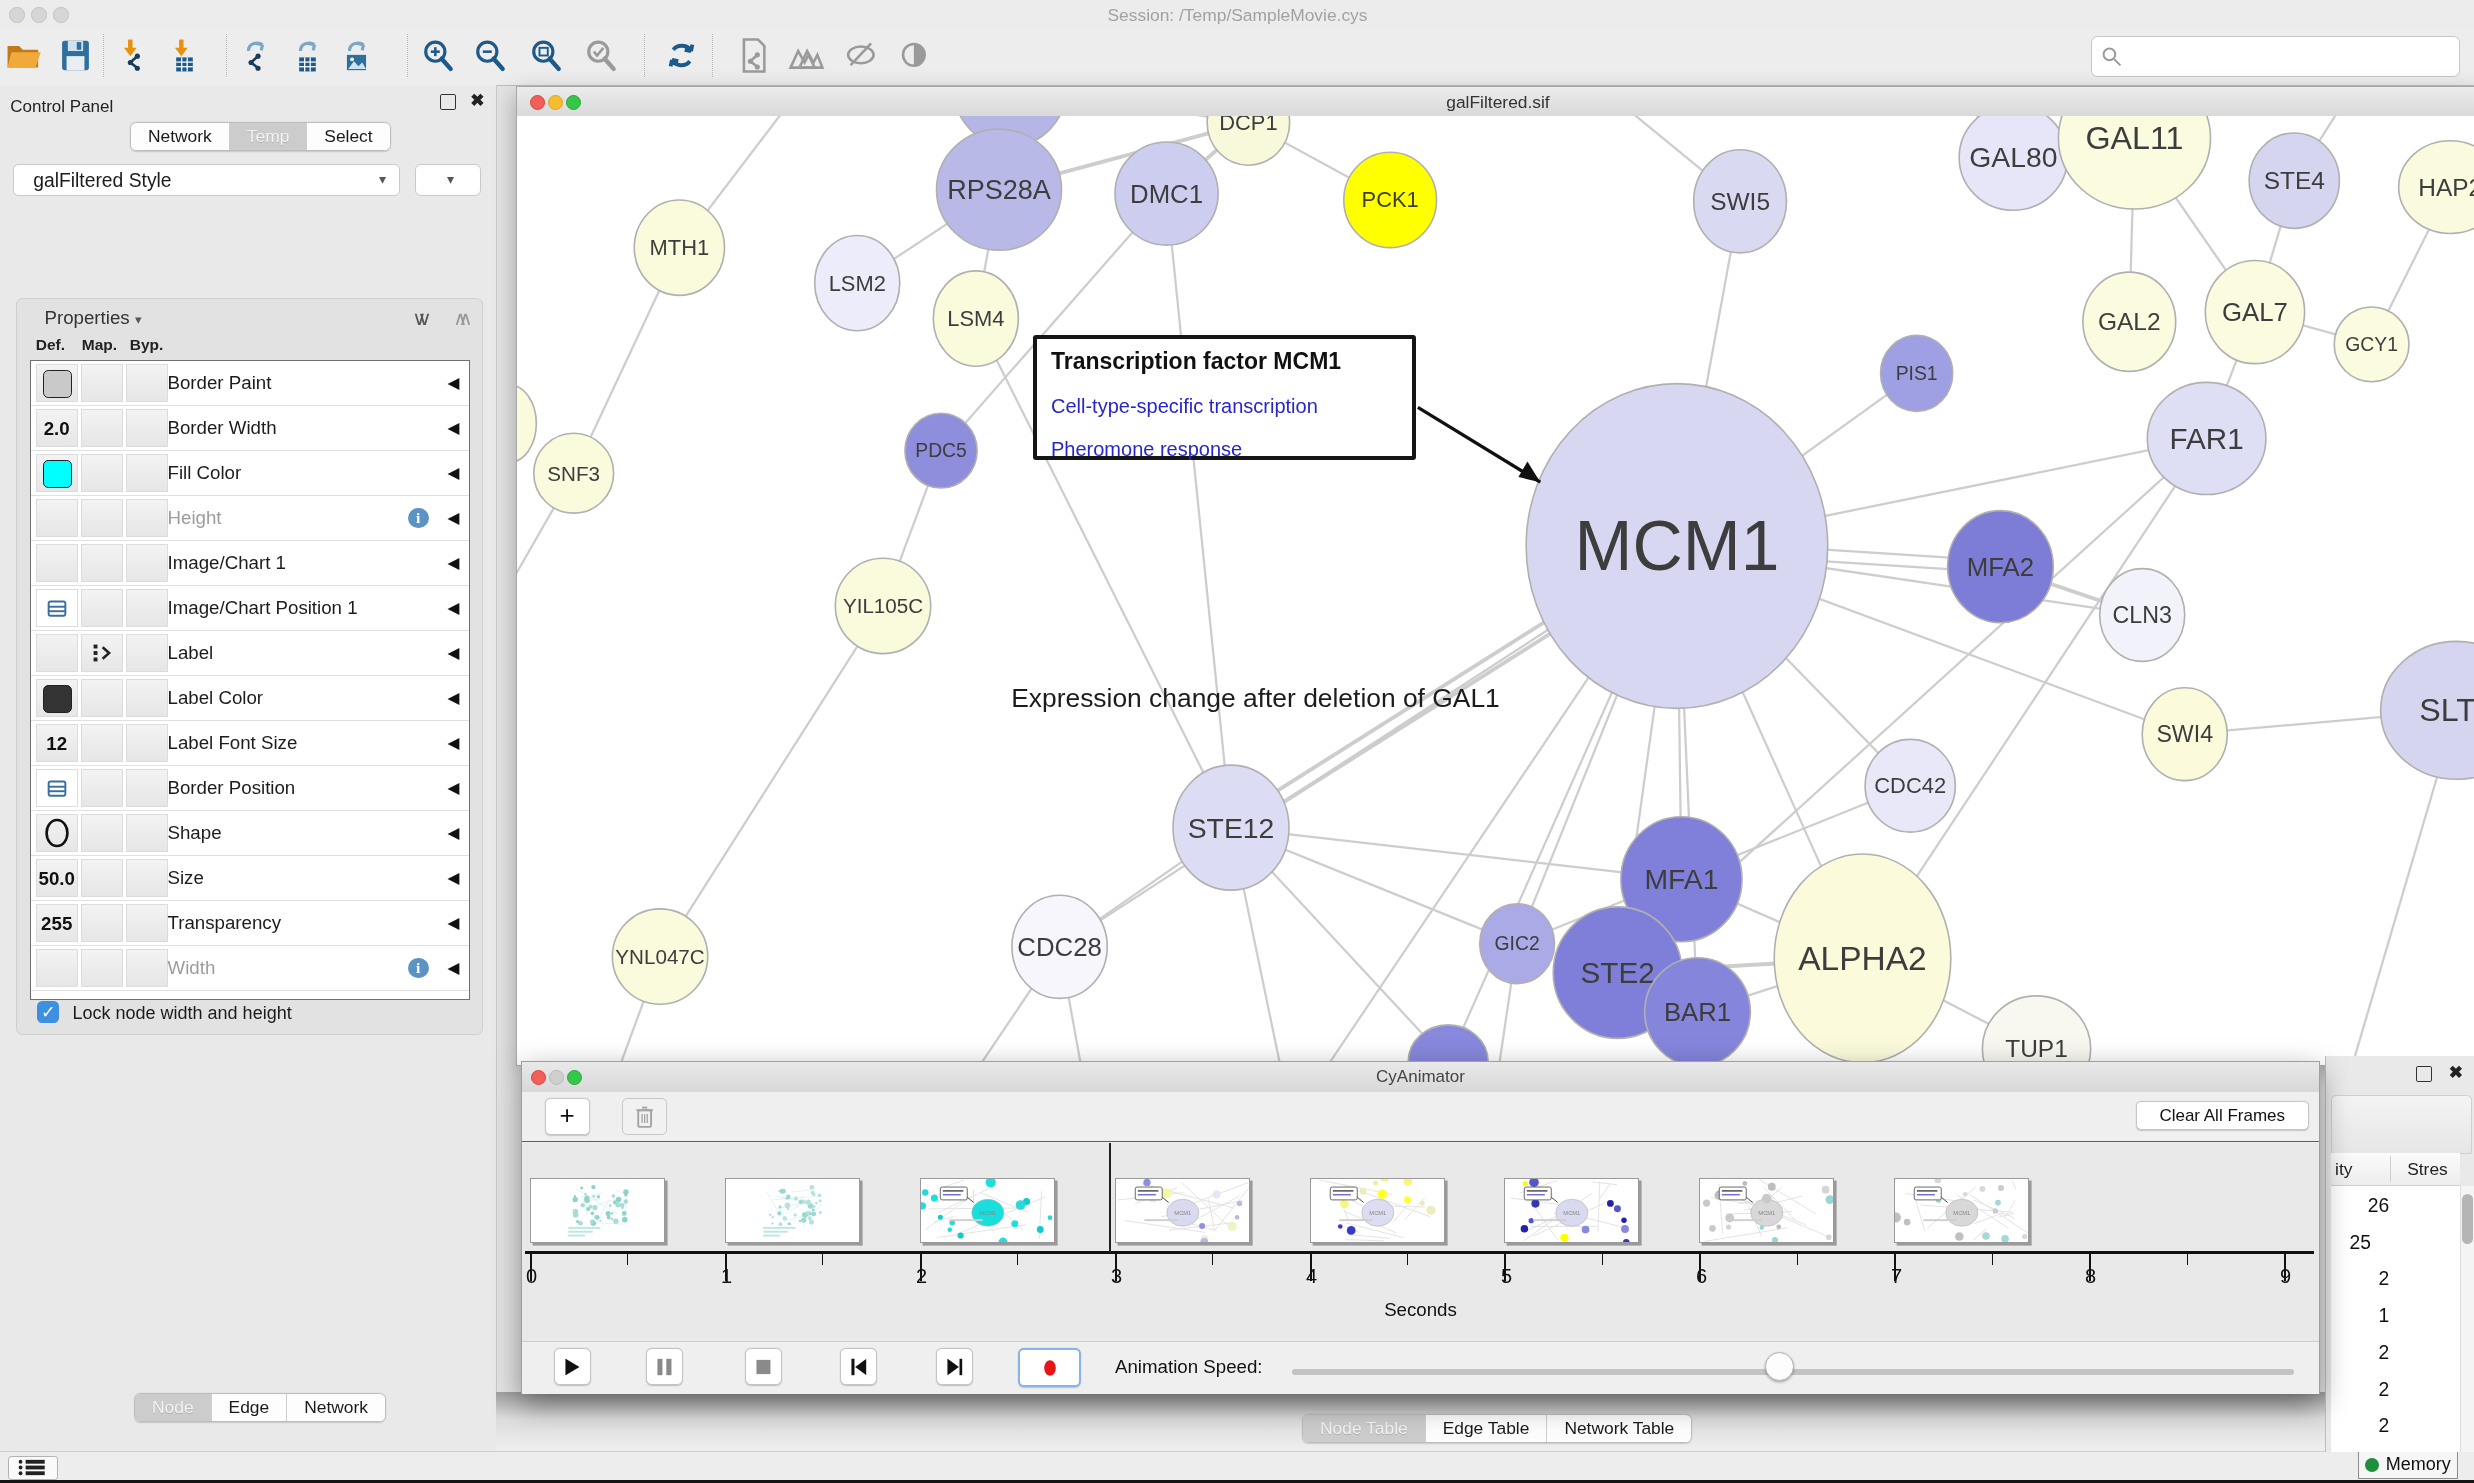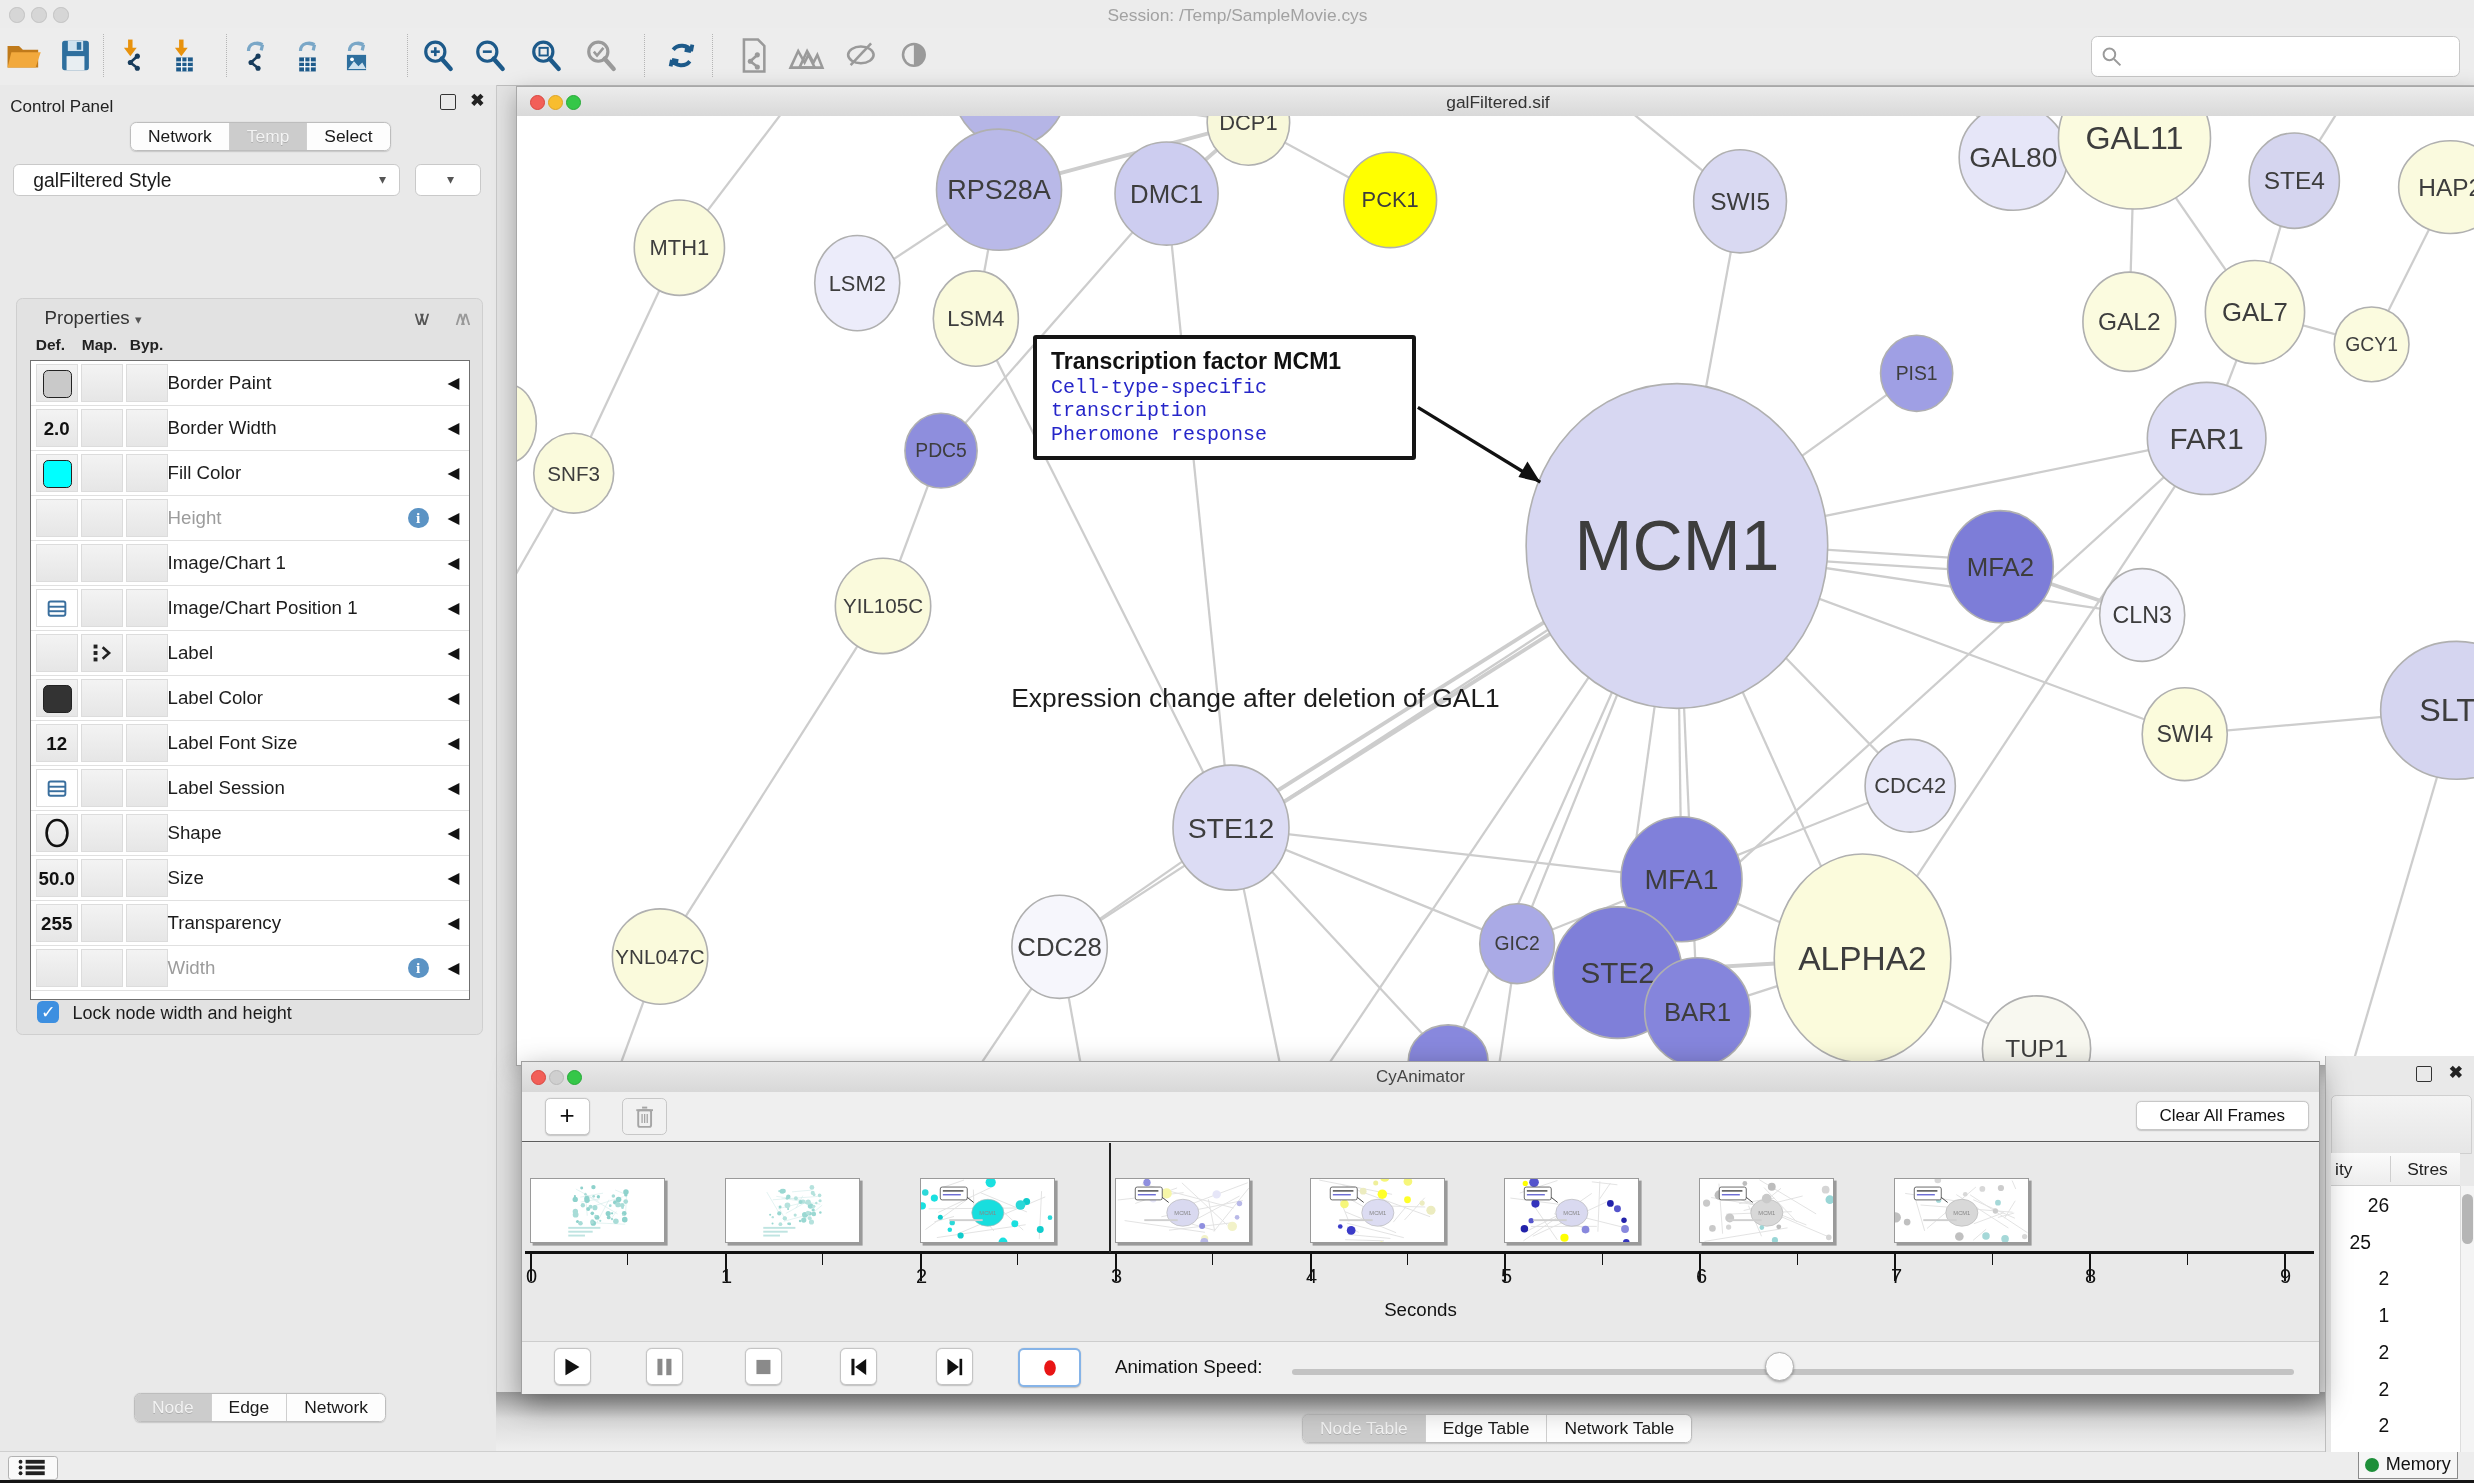--- a/index.html
+++ b/index.html
@@ -48,21 +48,21 @@
   .netwin{position:absolute;left:516px;top:86px;width:1962px;height:978px;background:#fff;border:0.6px solid #a8a8a8;box-shadow:0 7.7px 22px rgba(0,0,0,.30);}
   .net-titlebar{position:absolute;left:0;top:0;width:100%;height:29px;background:linear-gradient(#ececec,#d9d9d9);border-bottom:0.6px solid #b1b1b1;}
   .net-titlebar .title{position:absolute;left:0;right:0;top:4.5px;text-align:center;font-size:17.4px;color:#333;}
   .tl-r{background:#f25f58;border:0.6px solid #d8453e;}
   .tl-y{background:#f8bd2e;border:0.6px solid #dda426;}
   .tl-g{background:#35c748;border:0.6px solid #27a938;}
   .tl-gray{background:#cfcfcf;border:0.6px solid #b9b9b9;}
   .canvas{position:absolute;left:0;top:29px;width:1959px;height:949px;overflow:hidden;background:#fff;}
   .callout{position:absolute;left:516px;top:219px;width:361px;height:108px;background:#fff;border:4.5px solid #151515;border-radius:3px;padding:9px 0 0 14px;z-index:5;}
   .callout .c-title{font-size:23px;font-weight:bold;color:#111;}
-  .callout .c-link{font-size:20px;color:#2626c9;margin-top:1px;font-family:Liberation Mono, monospace;}
+  .callout .c-link{font-size:20px;color:#2626c9;margin-top:20px;}
   .caption{position:absolute;left:371px;top:567px;width:735px;text-align:center;font-size:26.4px;color:#1c1c1c;z-index:4;}
   
   .animwin{position:absolute;left:521px;top:1061px;width:1797px;height:331px;background:#ededed;border:0.6px solid #9f9f9f;box-shadow:0 10.3px 28px rgba(0,0,0,.40);z-index:20;}
   .anim-titlebar{position:absolute;left:0;top:0;width:100%;height:30px;background:linear-gradient(#e9e9e9,#d8d8d8);border-bottom:0.6px solid #b3b3b3;}
   .anim-titlebar .title{position:absolute;left:0;right:0;top:5.2px;text-align:center;font-size:17px;color:#444;}
   .anim-toolbar{position:absolute;left:0;top:30px;width:100%;height:49px;background:#efefef;border-bottom:1.9px solid #5d5d5d;}
   .abtn{position:absolute;background:#fff;border:0.6px solid #c7c7c7;border-radius:5.2px;box-shadow:0 0.6px 1.3px rgba(0,0,0,.18);text-align:center;}
   .abtn.disabled{background:#f1f1f1;box-shadow:none;}
   .timeline{position:absolute;left:0;top:81px;width:100%;height:198px;background:#e9e9e9;}
   .thumb{position:absolute;top:35px;width:133px;height:63px;background:#fff;border:0.6px solid #9a9a9a;box-shadow:2.6px 2.6px 0 #9a9a9a;}
@@ -326,21 +326,21 @@
             <div class="arrow">◀</div>
           </div>
           <div class="prow">
             <div class="pcell" style="left: 5.2px; background: rgb(255, 255, 255);"><svg width="22" height="19.3" viewBox="0 0 34 30" style="margin:8.4px 0 0 9px">
                 <rect x="4" y="4" width="26" height="22" rx="3" fill="none" stroke="#3a6f9e" stroke-width="3"></rect>
                 <line x1="4" y1="12" x2="30" y2="12" stroke="#3a6f9e" stroke-width="3"></line>
                 <line x1="4" y1="19" x2="30" y2="19" stroke="#3a6f9e" stroke-width="3"></line>
               </svg></div>
             <div class="pcell" style="left: 50px;"></div>
             <div class="pcell" style="left: 95px;"></div>
-            <div class="plabel">Label Session</div>
+            <div class="plabel">Border Position</div>
             <div class="arrow">◀</div>
           </div>
           <div class="prow">
             <div class="pcell" style="left: 5.2px;"><svg width="26" height="30" viewBox="0 0 40 46" style="margin:3.2px 0 0 7px">
                 <ellipse cx="20" cy="23" rx="16" ry="20" fill="none" stroke="#111" stroke-width="4"></ellipse>
               </svg></div>
             <div class="pcell" style="left: 50px;"></div>
             <div class="pcell" style="left: 95px;"></div>
             <div class="plabel">Shape</div>
             <div class="arrow">◀</div>

